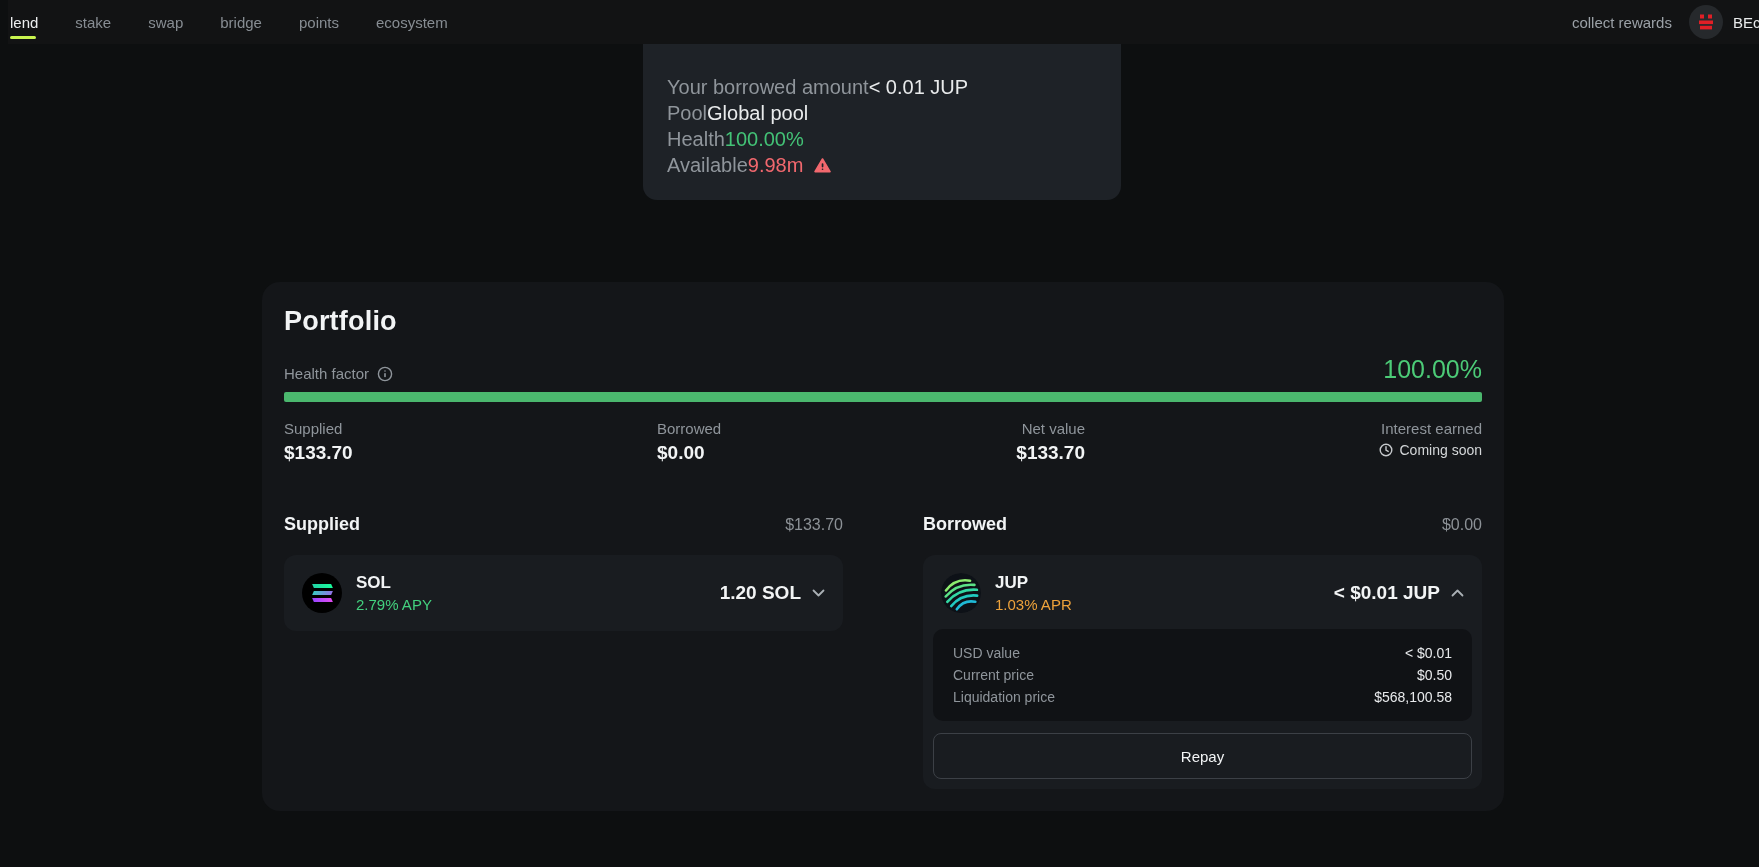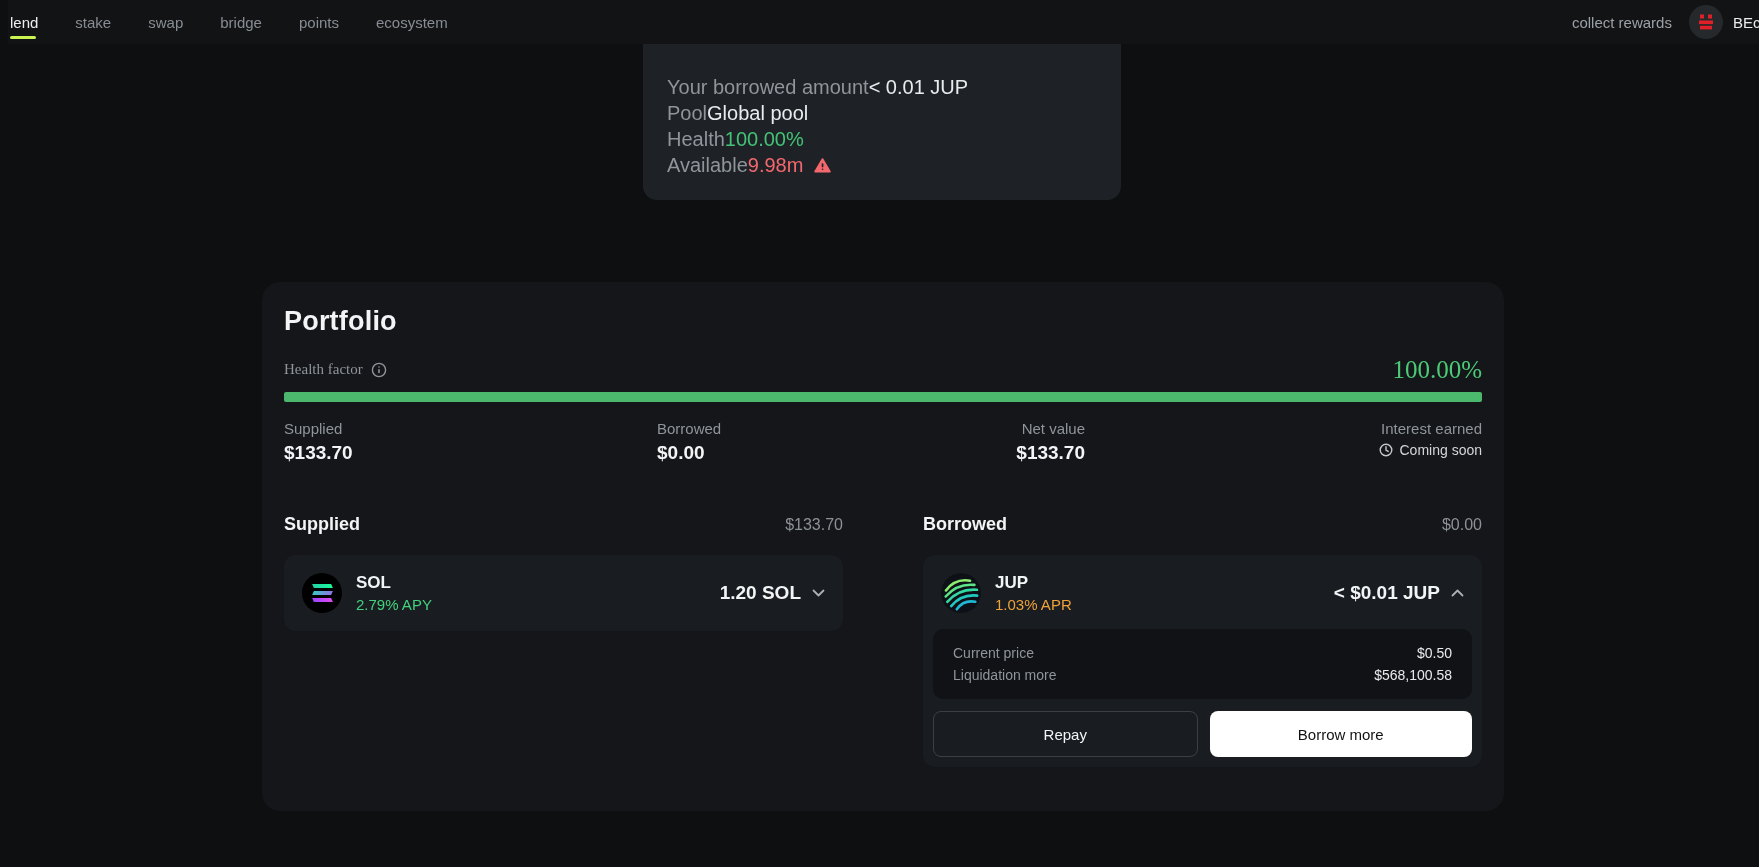--- a/index.html
+++ b/index.html
@@ -36,21 +36,21 @@
   .tt-value { color:#e9ebec; }
   .tt-value.green { color:#43c276; }
   .tt-value.red { color:#f2686e; display:flex; align-items:center; gap:11px; }
 
   
   .portfolio-card {
     position:absolute; left:262px; top:282px; width:1242px; height:529px;
     background:#141619; border-radius:18px; padding:24px 22px;
   }
   .portfolio-title { font-size:27px; font-weight:700; letter-spacing:.2px; color:#f2f4f5; }
-  .health-row { margin-top:20px; display:flex; justify-content:space-between; align-items:center;font-family:Liberation Serif, serif; }
+  .health-row { margin-top:20px; display:flex; justify-content:space-between; align-items:flex-end; }
   .health-label { display:flex; align-items:center; gap:8px; font-size:15px; color:#8f959b; }
   .health-value { font-size:25px; font-weight:500; color:#4ccb77; line-height:1; }
   .health-bar { margin-top:10px; height:10px; width:100%; background:#4bb86e; border-radius:2px; }
 
   .stats-row { margin-top:18px; display:flex; }
   .stat { display:flex; flex-direction:column; gap:5px; }
   .stat-1 { width:373px; }
   .stat-2 { flex:1; }
   .stat-3 { text-align:right; }
   .stat-4 { width:397px; text-align:right; }
@@ -241,29 +241,32 @@
           <span class="asset-amount">
             <span>&lt; $0.01 JUP</span>
             <svg class="icon" width="13" height="8" viewBox="0 0 13 8">
               <path d="M1.5 6.5 L6.5 1.5 L11.5 6.5" fill="none" stroke="#aab0b5" stroke-width="1.8" stroke-linecap="round" stroke-linejoin="round"></path>
             </svg>
           </span>
         </div>
 
         <div class="detail-panel">
           <div class="detail-row">
+            <span class="detail-label">USD value</span>
+            <span class="detail-value">&lt; $0.01</span>
+          </div>
+          <div class="detail-row">
             <span class="detail-label">Current price</span>
             <span class="detail-value">$0.50</span>
           </div>
           <div class="detail-row">
-            <span class="detail-label">Liquidation more</span>
+            <span class="detail-label">Liquidation price</span>
             <span class="detail-value">$568,100.58</span>
           </div>
         </div>
 
         <div class="btn-row">
           <button class="btn btn-repay">Repay</button>
-          <button class="btn btn-borrow">Borrow more</button>
         </div>
       </div>
     </div>
   </div>
 </div>
 
 </body></html>

